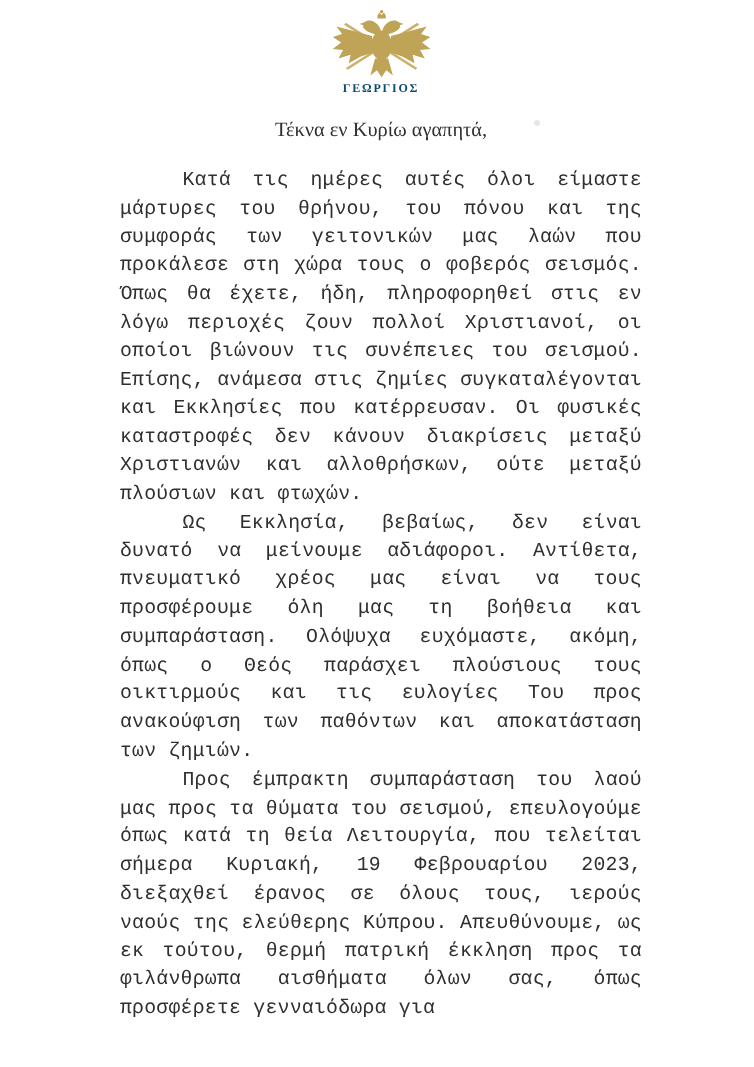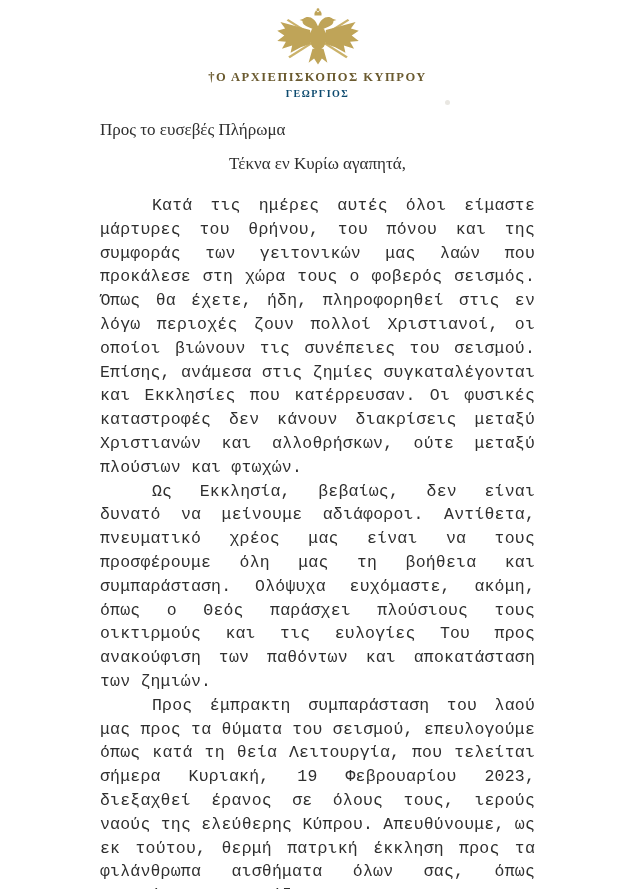--- a/index.html
+++ b/index.html
@@ -101,26 +101,24 @@
 
         <ellipse cx="60" cy="38" rx="11" ry="15.5"></ellipse>
 
         <path d="M50 28 L12 18 L18 26 L8 29 L17 35 L8 42 L19 43 L14 52 L27 48 L25 57 L38 50 L50 46 Z"></path>
 
         <path d="M70 28 L108 18 L102 26 L112 29 L103 35 L112 42 L101 43 L106 52 L93 48 L95 57 L82 50 L70 46 Z"></path>
 
         <path d="M53 52 L67 52 L72 70 L65 64.5 L60 72 L55 64.5 L48 70 Z"></path>
       </g>
     </svg>
-    <div class="lh-title">†Ο ΑΡΧΙΕΠΙΣΚΟΠΟΣ ΚΥΠΡΟΥ</div>
     <div class="lh-name">ΓΕΩΡΓΙΟΣ</div>
   </header>
 
   <div class="recipient">
-    <div>Προς το ευσεβές Πλήρωμα</div>
   </div>
 
   <div class="salutation">Τέκνα εν Κυρίω αγαπητά,</div>
 
   <div class="letter-body">
     <p class="para">Κατά τις ημέρες αυτές όλοι είμαστε μάρτυρες του θρήνου, του πόνου και της συμφοράς των γειτονικών μας λαών  που προκάλεσε στη χώρα τους ο φοβερός σεισμός. Όπως θα έχετε, ήδη, πληροφορηθεί στις εν λόγω περιοχές ζουν πολλοί Χριστιανοί, οι οποίοι βιώνουν τις συνέπειες του σεισμού. Επίσης, ανάμεσα στις ζημίες συγκαταλέγονται και Εκκλησίες που κατέρρευσαν. Οι φυσικές καταστροφές δεν κάνουν διακρίσεις μεταξύ Χριστιανών και αλλοθρήσκων, ούτε μεταξύ πλούσιων και φτωχών.</p>
     <p class="para">Ως Εκκλησία, βεβαίως, δεν είναι δυνατό να μείνουμε αδιάφοροι. Αντίθετα, πνευματικό χρέος μας είναι να τους προσφέρουμε όλη μας τη βοήθεια και συμπαράσταση. Ολόψυχα ευχόμαστε, ακόμη, όπως ο Θεός παράσχει πλούσιους τους οικτιρμούς και τις ευλογίες Του προς ανακούφιση των παθόντων και αποκατάσταση των ζημιών.</p>
     <p class="para">Προς έμπρακτη συμπαράσταση του λαού μας προς τα θύματα του σεισμού, επευλογούμε  όπως κατά τη θεία Λειτουργία, που τελείται σήμερα Κυριακή, 19 Φεβρουαρίου 2023, διεξαχθεί έρανος σε όλους τους, ιερούς ναούς της ελεύθερης Κύπρου. Απευθύνουμε, ως εκ τούτου, θερμή πατρική έκκληση προς τα φιλάνθρωπα αισθήματα όλων σας, όπως προσφέρετε γενναιόδωρα για</p>
   </div>
 

